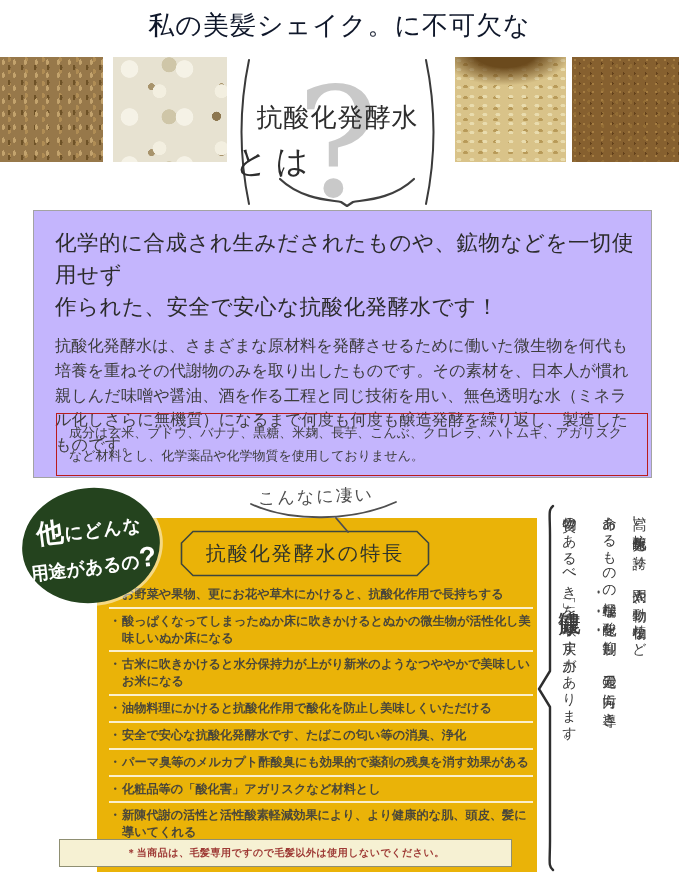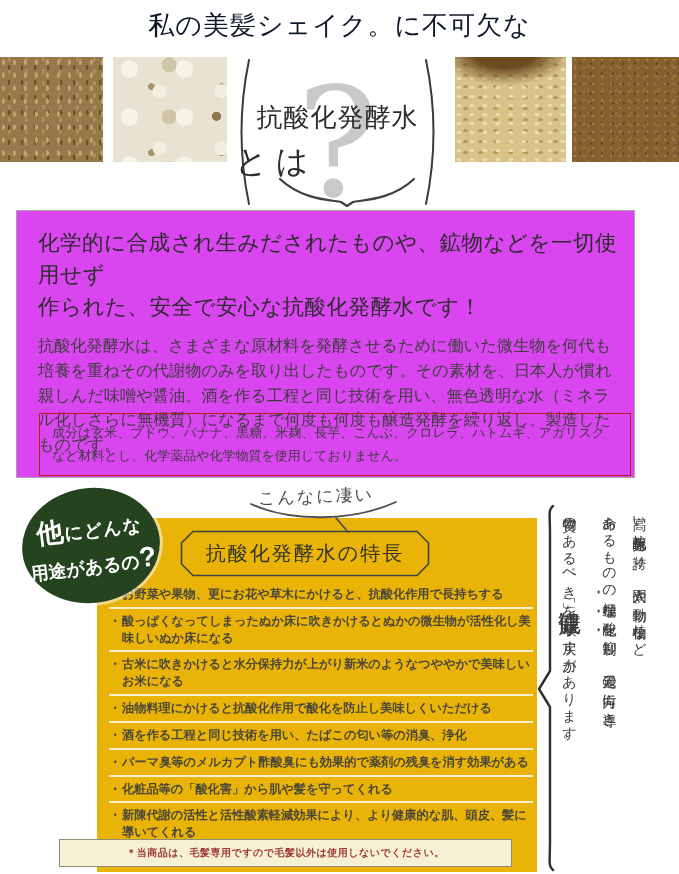--- a/index.html
+++ b/index.html
@@ -48,22 +48,22 @@
     color:#c9c9c9; z-index:0; }
   .hero .term { position:absolute; top:48px; left:0; right:0; text-align:center; z-index:1;
     font-family:"DejaVu Serif","Liberation Serif",serif; font-size:26px; color:#2d2d2d; letter-spacing:1px; }
   .hero .term-suffix { position:absolute; top:88px; left:0; right:0; text-align:left; z-index:1;
     font-family:"DejaVu Serif","Liberation Serif",serif; font-size:32px; color:#2d2d2d; letter-spacing:8px; }
   .paren { position:absolute; top:6px; height:148px; width:18px; }
   .paren.left { left:-2px; } .paren.right { right:-2px; }
   .brace-down { position:absolute; left:277px; top:176px; width:140px; height:32px; }
 
   
-  .intro-box { position:absolute; left:16px; top:210px; width:619px; height:268px;
-    background:#d946ef; border:1px solid #a3a3a3; }
+  .intro-box { position:absolute; left:33px; top:210px; width:619px; height:268px;
+    background:#c4b5fd; border:1px solid #a3a3a3; }
   .intro-heading { padding:16px 16px 0 21px;
     font-family:"DejaVu Serif","Liberation Serif",serif; font-size:21.5px; line-height:1.48;
     color:#2b2b2b; letter-spacing:.5px; }
   .intro-body { padding:11px 12px 0 21px; font-size:16.2px; line-height:1.52; color:#3d3d3d; }
   .ingredients-box { position:absolute; left:22px; right:3px; top:202px;
     border:1px solid #b91c1c; padding:7px 12px; font-size:13px; line-height:1.8; color:#3d3d3d; }
 
   
   .panel { position:absolute; left:97px; top:518px; width:440px; height:354px; background:#eab308; }
   .feature-title-box { position:absolute; left:83px; top:12px; width:250px; height:47px; }
@@ -160,29 +160,29 @@
       <li>
           <span class="dot">・</span>
           <span>古米に吹きかけると水分保持力が上がり新米のようなつややかで美味しいお米になる</span>
         </li>
       <li>
           <span class="dot">・</span>
           <span>油物料理にかけると抗酸化作用で酸化を防止し美味しくいただける</span>
         </li>
       <li>
           <span class="dot">・</span>
-          <span>酒を作る工程と同じ技術を用い、たばこの匂い等の消臭、浄化</span>
+          <span>安全で安心な抗酸化発酵水です、たばこの匂い等の消臭、浄化</span>
         </li>
       <li>
           <span class="dot">・</span>
           <span>パーマ臭等のメルカプト酢酸臭にも効果的で薬剤の残臭を消す効果がある</span>
         </li>
       <li>
           <span class="dot">・</span>
-          <span>化粧品等の「酸化害」から肌や髪を守ってくれる</span>
+          <span>化粧品等の「酸化害」アガリスクなど材料とし</span>
         </li>
       <li>
           <span class="dot">・</span>
           <span>新陳代謝の活性と活性酸素軽減効果により、より健康的な肌、頭皮、髪に導いてくれる</span>
         </li>
     </ul>
   </div>
 
   <div class="badge">
     <div class="l1">

